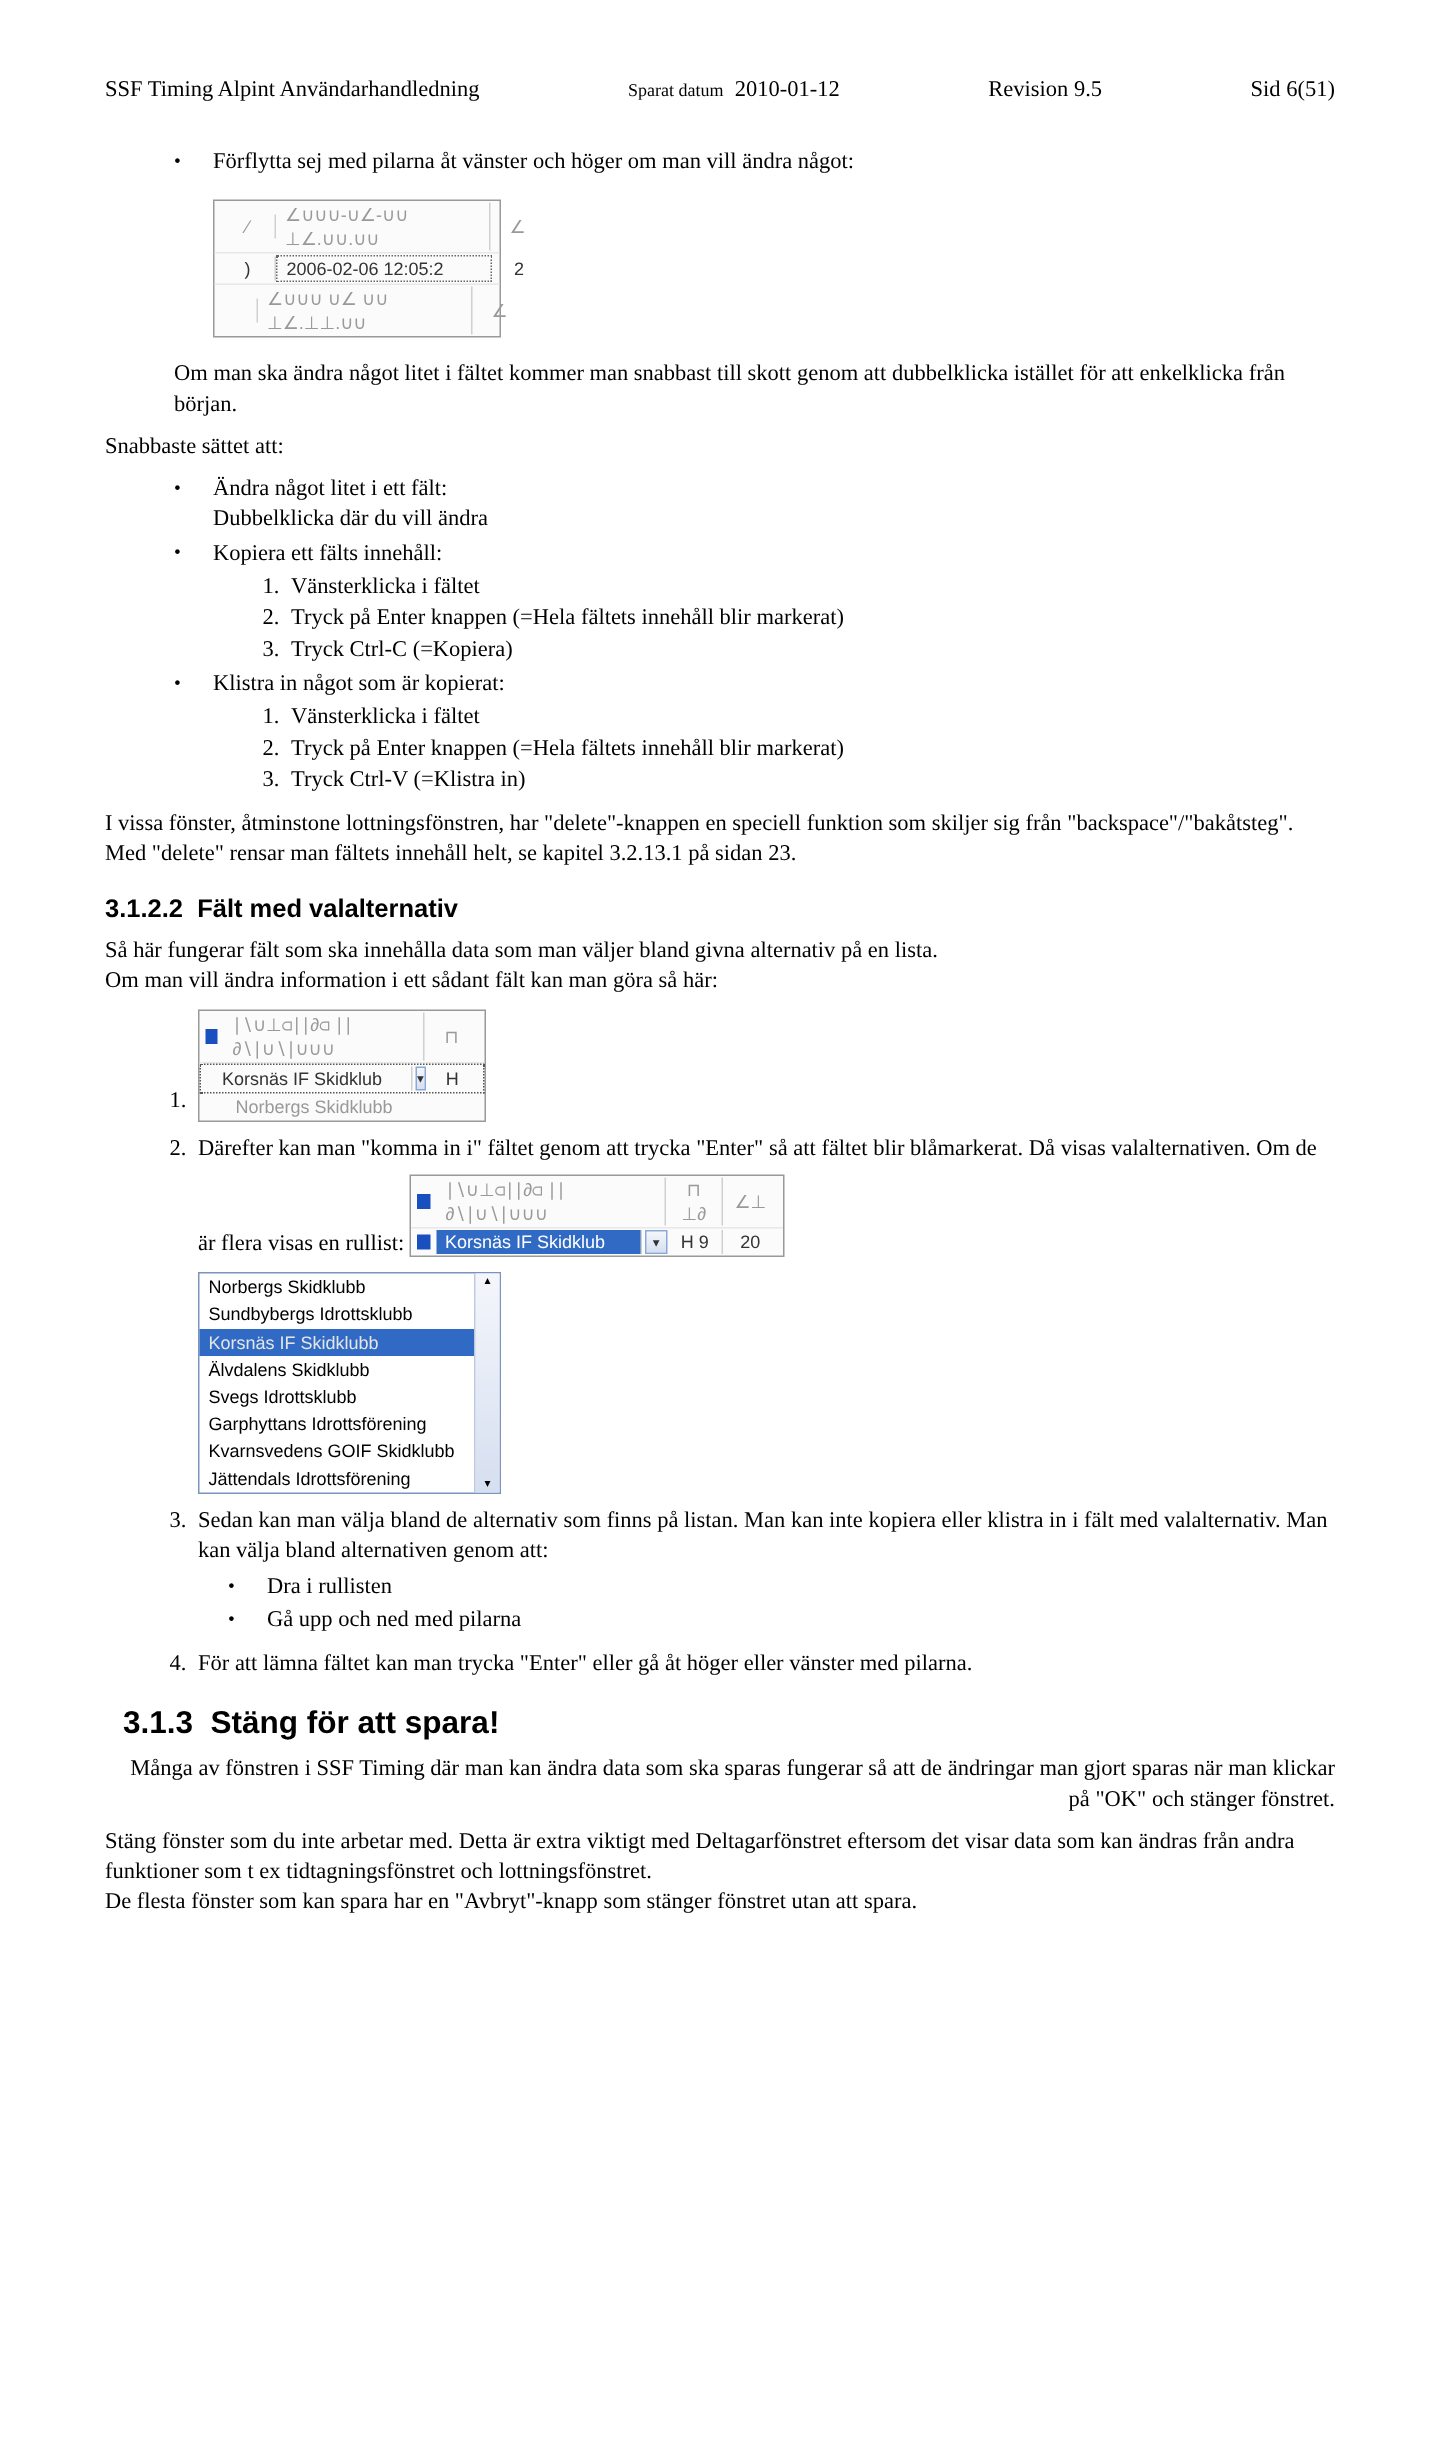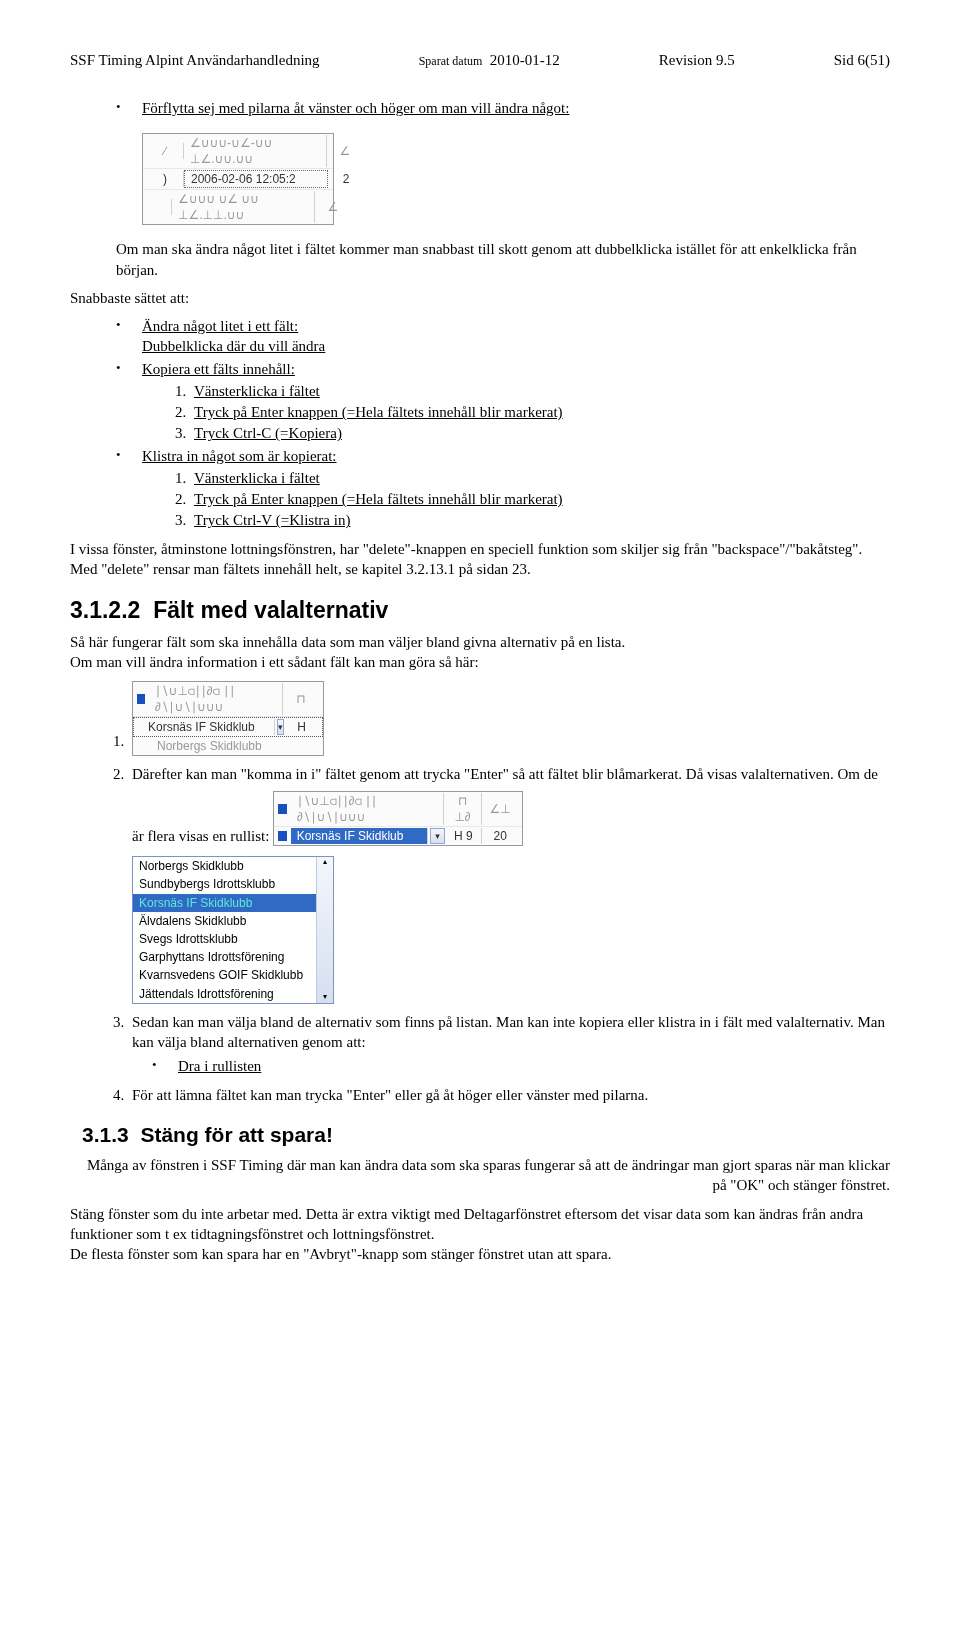--- a/index.html
+++ b/index.html
@@ -19,21 +19,20 @@
     font-size: 15px;
     margin-bottom: 28px;
   }
   .header-left, .header-mid, .header-rev, .header-page {
     white-space: nowrap;
   }
   .bullet-list {
     list-style: none;
     padding-left: 46px;
     margin: 4px 0 8px 0;
-    text-decoration: underline;
   }
   .bullet-list > li {
     position: relative;
     padding-left: 26px;
     margin: 2px 0;
   }
   .bullet-list > li::before {
     content: "•";
     position: absolute;
     left: 0;
@@ -60,21 +59,21 @@
   }
   .para {
     margin: 8px 0;
   }
   .indent-para {
     margin: 8px 0 8px 46px;
   }
   h2.section {
     font-family: Arial, Helvetica, sans-serif;
     font-weight: bold;
-    font-size: 23px;
+    font-size: 17px;
     margin: 16px 0 6px 0;
   }
   h2.section.big {
     font-size: 21px;
     margin-left: 12px;
   }
   .embedded-img {
     display: inline-block;
     border: 1px solid #999;
     background: #fbfbfb;
@@ -132,21 +131,21 @@
     background: #fff;
   }
   .dropdown-list {
     flex: 1;
   }
   .dropdown-list .opt {
     padding: 1px 6px;
   }
   .dropdown-list .opt.sel {
     background: #316ac5;
-    color: #5eead4;
+    color: #e5e5e5;
   }
   .small-label { font-size: 12px; }
 </style>
 </head>
 <body>
 
 
 
 
 <div class="header-line">
@@ -269,20 +268,21 @@
       <div class="scroll-col">
         <span>▴</span>
         <span>▾</span>
       </div>
     </div>
   </li>
   <li>
     <span>Sedan kan man välja bland de alternativ som finns på listan. Man kan inte kopiera eller klistra in i fält med valalternativ. Man kan välja bland alternativen genom att:</span>
     <ul class="bullet-list" style="padding-left:20px;" id="step3-ul">
         <li>Dra i rullisten</li>
+        <li>Gå upp och ned med pilarna</li>
       </ul>
   </li>
   <li>För att lämna fältet kan man trycka "Enter" eller gå åt höger eller vänster med pilarna.</li>
 </ol>
 
 <h2 class="section big">
   <span>3.1.3</span>&nbsp;&nbsp;<span>Stäng för att spara!</span>
 </h2>
 <div class="para" style="margin-top:4px;text-align:right;">Många av fönstren i SSF Timing där man kan ändra data som ska sparas fungerar så att de ändringar man gjort sparas när man klickar på "OK" och stänger fönstret.</div>
 <div>Stäng fönster som du inte arbetar med. Detta är extra viktigt med Deltagarfönstret eftersom det visar data som kan ändras från andra funktioner som t ex tidtagningsfönstret och lottningsfönstret.</div>

